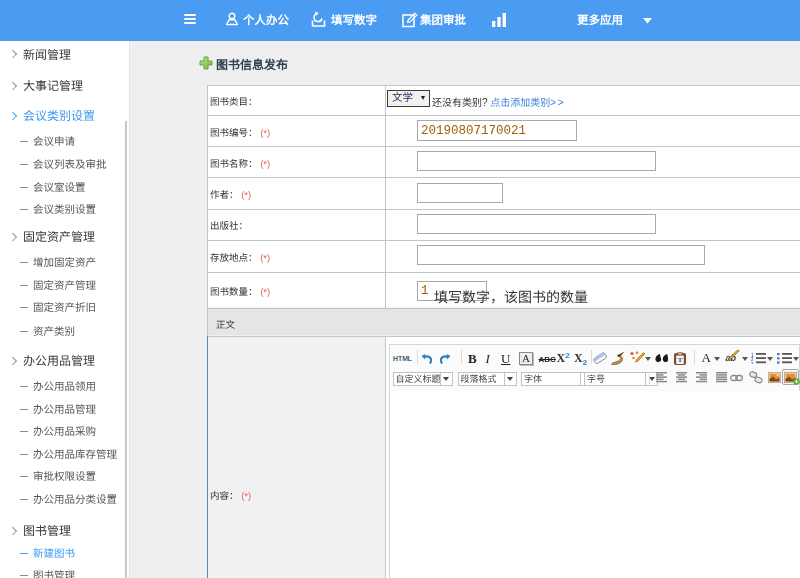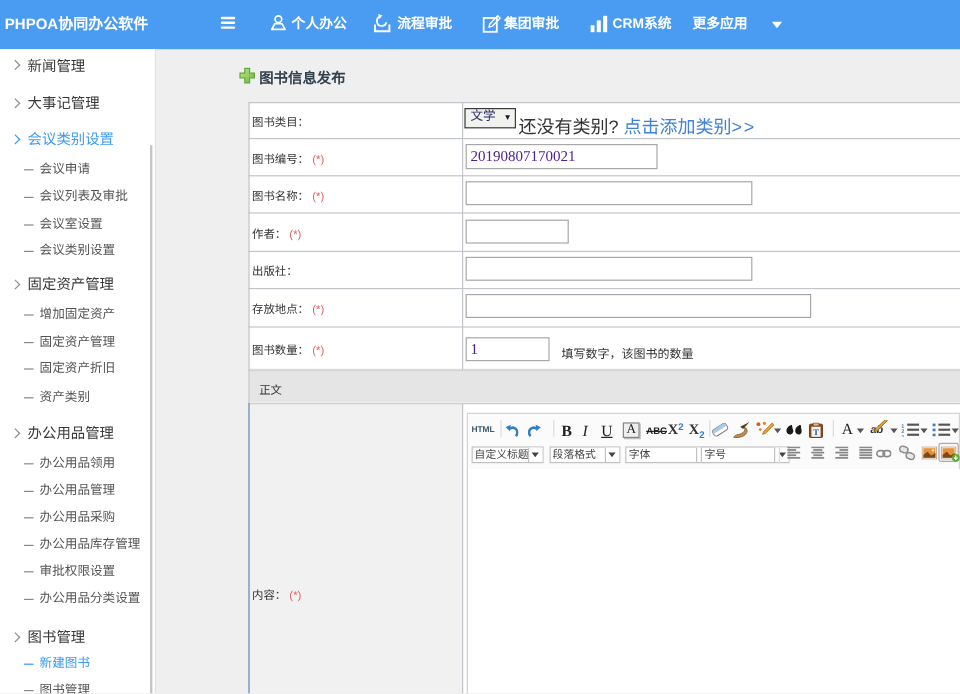--- a/index.html
+++ b/index.html
@@ -26,65 +26,63 @@
 .blue { color:#3d9af2 !important; }
 .blue .chev { border-color:#3d9af2 !important; }
 .blue .dash { background:#3d9af2 !important; }
 #title { position:absolute; left:216px; top:55px; font-size:12px; font-weight:bold; color:#33414e; }
 
 
 .line { position:absolute; background:#c2c6ca; }
 .cellw { position:absolute; background:#fff; }
 label.fl { font-size:9.5px; color:#333; }
 .req { color:#e26161; }
-.inp { position:absolute; border:1px solid #a8a8a8; background:#fff; font-size:12.5px; color:#4c1d95; padding-left:3px; font-family:Liberation Serif, serif; }
+.inp { position:absolute; border:1px solid #a8a8a8; background:#fff; font-size:12.5px; color:#a16207; padding-left:3px; font-family:Liberation Mono, monospace;margin-left:29px; }
 
 
 #editor { position:absolute; left:389px; top:344px; width:411px; height:234px; border:1px solid #d4d4d4; background:#fbfbfb; }
 #edarea { position:absolute; left:389px; top:391px; width:411px; height:187px; background:#fff; border-left:1px solid #d4d4d4; }
 .combo { position:absolute; top:372px; height:14px; border:1px solid #c2c2c2; background:#fff; font-size:9px; color:#444; line-height:12.5px; padding-left:2px; white-space:nowrap; }
 .combo .ar { position:absolute; right:0; top:0; width:12px; height:12px; border-left:1px solid #c2c2c2; background:#fff; }
 .combo .ar:after { content:""; position:absolute; left:2.5px; top:4px; width:0; height:0; border-left:3.5px solid transparent; border-right:3.5px solid transparent; border-top:4.5px solid #444; }
 .tsep { position:absolute; width:1px; background:#dcdcdc; }
 .ti { position:absolute; white-space:nowrap; }
 .caret { position:absolute; width:0; height:0; border-left:3px solid transparent; border-right:3px solid transparent; border-top:4px solid #555; }
 .serif { font-family:"Liberation Serif",serif; }
 </style>
 </head>
 <body>
 
 <div id="header">
-  <div id="logo">PHPOA协同办公软件</div>
   <div id="burger">
       <i></i>
       <i></i>
       <i></i>
     </div>
   <svg class="abs" style="left:225px;top:12px" width="14" height="14" viewBox="0 0 14 14">
       <circle cx="7" cy="4" r="2.8" fill="none" stroke="#fff" stroke-width="1.4"></circle>
       <path d="M1.5 12.5 L4 7.8 L10 7.8 L12.5 12.5 Z" fill="none" stroke="#fff" stroke-width="1.4" stroke-linejoin="round"></path>
     </svg>
   <div class="hnav" style="left:243px">个人办公</div>
   <svg class="abs" style="left:311px;top:11px" width="15" height="17" viewBox="0 0 15 17">
       <path d="M1.5 9.5 V15 H13.5 V9.5" fill="none" stroke="#fff" stroke-width="1.6"></path>
       <path d="M11 7.5 A4 4 0 1 1 6.5 2.6" fill="none" stroke="#fff" stroke-width="1.5"></path>
       <path d="M4.2 0.6 L7.8 1.9 L5 4.8 Z" fill="#fff"></path>
     </svg>
-  <div class="hnav" style="left:331px">流程审批</div>
+  <div class="hnav" style="left:331px">填写数字</div>
   <svg class="abs" style="left:402px;top:12px" width="16" height="16" viewBox="0 0 16 16">
       <rect x="1" y="3" width="11" height="11.5" fill="none" stroke="#fff" stroke-width="1.5"></rect>
       <path d="M5.5 10.5 L6.2 8 L12.8 1.2 L14.8 3.2 L8 10 Z" fill="none" stroke="#fff" stroke-width="1.2" stroke-linejoin="round"></path>
     </svg>
   <div class="hnav" style="left:420px">集团审批</div>
   <svg class="abs" style="left:492px;top:13px" width="15" height="14" viewBox="0 0 15 14">
       <rect x="0" y="8" width="3.4" height="6" fill="#fff"></rect>
       <rect x="5.3" y="4" width="3.4" height="10" fill="#fff"></rect>
       <rect x="10.6" y="0" width="3.4" height="14" fill="#fff"></rect>
     </svg>
-  <div class="hnav" style="left:510.5px">CRM系统</div>
   <div class="hnav" style="left:577px">更多应用</div>
   <svg class="abs" style="left:643px;top:18px" width="9" height="5.5" viewBox="0 0 9 5.5">
       <path d="M0 0 L9 0 L4.5 5.5 Z" fill="#fff"></path>
     </svg>
 </div>
 
 <div id="sidebar"></div>
 <div id="menu">
     <div class="mi" style="top:46.5px">
       <span class="chev"></span>
@@ -209,28 +207,28 @@
     <label class="fl abs" style="left:210px;top:94px">图书类目：</label>
     <label class="fl abs" style="left:210px;top:124.5px">图书编号： <span class="req">(*)</span></label>
     <label class="fl abs" style="left:210px;top:155.5px">图书名称： <span class="req">(*)</span></label>
     <label class="fl abs" style="left:210px;top:187px">作者： <span class="req">(*)</span></label>
     <label class="fl abs" style="left:210px;top:218px">出版社：</label>
     <label class="fl abs" style="left:210px;top:250px">存放地点： <span class="req">(*)</span></label>
     <label class="fl abs" style="left:210px;top:284px">图书数量： <span class="req">(*)</span></label>
     <div class="abs" style="left:216px;top:317px;font-size:9.5px;color:#333">正文</div>
     <label class="fl abs" style="left:210px;top:488px">内容： <span class="req">(*)</span></label>
     <div class="abs" style="left:387px;top:90px;width:43px;height:16.5px;border:1.5px solid #3a3a3a;background:#f1f1ed;color:#2b2b66;font-size:10.5px;line-height:13.5px;padding-left:4px">文学<span style="position:absolute;right:4.5px;top:5px;width:0;height:0;border-left:2.5px solid transparent;border-right:2.5px solid transparent;border-top:4px solid #1a1a33"></span></div>
-    <div class="abs" style="left:432px;top:94px;font-size:15px;color:#333">还没有类别? <span style="color:#3f82d9">点击添加类别<span style="letter-spacing:1.5px">&gt;&gt;</span></span></div>
+    <div class="abs" style="left:432px;top:94px;font-size:10px;color:#333">还没有类别? <span style="color:#3f82d9">点击添加类别<span style="letter-spacing:1.5px">&gt;&gt;</span></span></div>
     <input class="inp" style="left: 388px; top: 120px; width: 160px; height: 21px;" value="20190807170021">
     <input class="inp" style="left: 388px; top: 151px; width: 239px; height: 20px;">
     <input class="inp" style="left: 388px; top: 182.5px; width: 86px; height: 20px;">
     <input class="inp" style="left: 388px; top: 214px; width: 239px; height: 20px;">
     <input class="inp" style="left: 388px; top: 245px; width: 288px; height: 20px;">
     <input class="inp" style="left: 388px; top: 281px; width: 70px; height: 20px;" value="1">
-    <div class="abs" style="left:468px;top:286px;font-size:10px;color:#333">填写数字，该图书的数量</div>
+    <div class="abs" style="left:434px;top:286px;font-size:14px;color:#333">填写数字，该图书的数量</div>
   </div>
 
 <div id="editor"></div>
 <div id="edarea"></div>
 <div id="toolbar">
     <div class="ti" style="left:393px;top:355px;font-size:7px;font-weight:bold;color:#3a5a70;letter-spacing:-0.1px">HTML</div>
     <div class="tsep" style="left:416.5px;top:350px;height:14px"></div>
     <div class="tsep" style="left:460.5px;top:350px;height:14px"></div>
     <div class="tsep" style="left:591px;top:350px;height:14px"></div>
     <div class="tsep" style="left:693.5px;top:350px;height:14px"></div>

